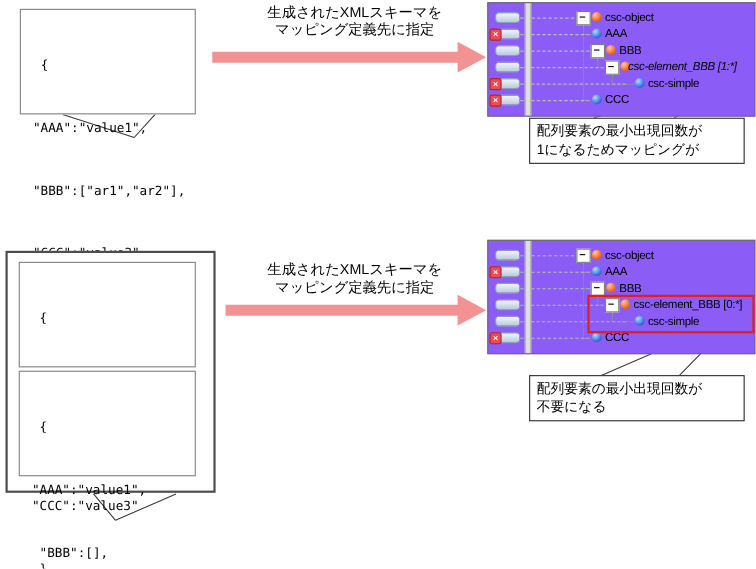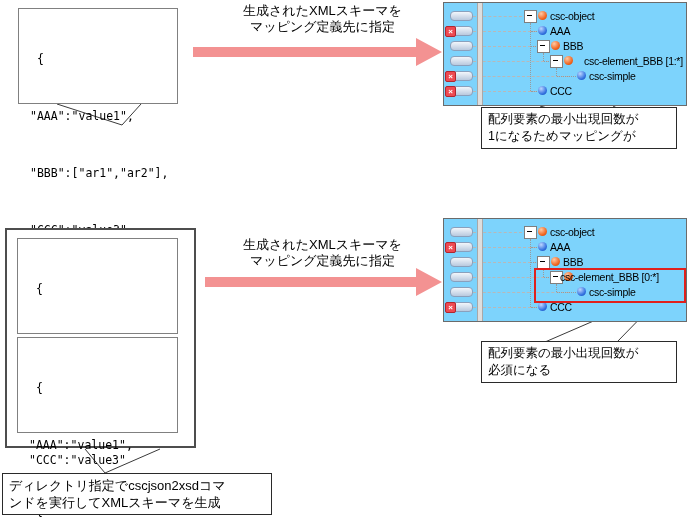--- a/index.html
+++ b/index.html
@@ -7,21 +7,21 @@
           font-family:"Liberation Sans",sans-serif;color:#000;}
   .overlay{position:absolute;left:0;top:0;z-index:1;pointer-events:none;}
   .codebox{position:absolute;background:#fff;border:1px solid #808080;z-index:2;
            font-family:"DejaVu Sans Mono",monospace;font-size:11.5px;line-height:19px;
            padding:3px 0 0 11px;white-space:pre;}
   .codebox div:first-child,.codebox div:last-child{padding-left:7px;}
   .outerbox{position:absolute;border:2px solid #4d4d4d;background:#fff;z-index:2;}
   .notebox{position:absolute;background:#fff;border:1px solid #2a2a2a;z-index:3;
            font-size:13px;line-height:17px;padding:3px 6px;}
   .arrowlabel{position:absolute;font-size:13px;line-height:16px;text-align:center;z-index:2;}
-  .tree-panel{position:absolute;width:242px;height:102px;background:#7dd3fc;border:1px solid #6b6b6b;z-index:2;}
+  .tree-panel{position:absolute;width:242px;height:102px;background:#8b5cf6;border:1px solid #6b6b6b;z-index:2;}
   .pill{position:absolute;width:21px;height:8px;border-radius:4px;z-index:4;
         background:linear-gradient(#f2f6fb,#b9c9de);border:1px solid #8aa0bc;}
   .badge{position:absolute;width:9px;height:9px;background:#ee4a52;border:1px solid #b0262f;
          border-radius:2px;color:#fff;font-size:8px;line-height:9px;text-align:center;
          font-weight:bold;z-index:5;}
   .splitter{position:absolute;left:33px;top:0;width:4px;height:100%;background:#dedede;
             border-left:1px solid #a8a8a8;border-right:1px solid #a8a8a8;z-index:3;}
   .dash{position:absolute;height:0;border-top:1px dashed #b8b8b8;z-index:2;}
   .dotv{position:absolute;width:0;border-left:1px dotted #9a9a9a;z-index:2;}
   .doth{position:absolute;height:0;border-top:1px dotted #9a9a9a;z-index:2;}
@@ -92,21 +92,21 @@
     <div class="tlabel" style="left:106px;top:22px;">AAA</div>
 
     <div class="pill" style="left:6px;top:38px;"></div>
     <div class="expander" style="left:93px;top:37px;"></div>
     <div class="bullet orange" style="left:107px;top:38px;"></div>
     <div class="tlabel" style="left:119px;top:37px;">BBB</div>
 
     <div class="pill" style="left:6px;top:53px;"></div>
     <div class="expander" style="left:106px;top:52px;"></div>
     <div class="bullet orange" style="left:120px;top:53px;"></div>
-    <div class="tlabel" style="left:140px;top:52px;">csc-element_BBB [1:*]</div>
+    <div class="tlabel" style="left:127px;top:52px;font-style:italic;">csc-element_BBB [1:*]</div>
 
     <div class="pill" style="left:6px;top:68px;"></div>
     <div class="badge" style="left:1px;top:68px;">×</div>
     <div class="bullet blue" style="left:133px;top:68px;"></div>
     <div class="tlabel" style="left:145px;top:67px;">csc-simple</div>
 
     <div class="pill" style="left:6px;top:83px;"></div>
     <div class="badge" style="left:1px;top:83px;">×</div>
     <div class="bullet blue" style="left:94px;top:83px;"></div>
     <div class="tlabel" style="left:106px;top:82px;">CCC</div>
@@ -132,24 +132,20 @@
       
       
     </div>
   </div>
 
   <div class="arrowlabel" style="left:205px;top:237px;width:235px;">
     <div>生成されたXMLスキーマを</div>
     <div>マッピング定義先に指定</div>
   </div>
 
-  <div class="notebox" style="left:2px;top:473px;width:256px;">
-    <div>ディレクトリ指定でcscjson2xsdコマ</div>
-    <div>ンドを実行してXMLスキーマを生成</div>
-  </div>
 
   <div class="tree-panel" style="left:443px;top:218px;">
     <div class="dash" style="left:29px;top:13px;width:49px;"></div>
     <div class="dash" style="left:29px;top:28px;width:63px;"></div>
     <div class="dash" style="left:29px;top:43px;width:63px;"></div>
     <div class="dash" style="left:29px;top:58px;width:76px;"></div>
     <div class="dash" style="left:29px;top:73px;width:96px;"></div>
     <div class="dash" style="left:29px;top:88px;width:63px;"></div>
     <div class="splitter"></div>
     <div class="dotv" style="left:86px;top:20px;height:68px;"></div>
@@ -172,32 +168,32 @@
     <div class="tlabel" style="left:106px;top:22px;">AAA</div>
 
     <div class="pill" style="left:6px;top:38px;"></div>
     <div class="expander" style="left:93px;top:37px;"></div>
     <div class="bullet orange" style="left:107px;top:38px;"></div>
     <div class="tlabel" style="left:119px;top:37px;">BBB</div>
 
     <div class="pill" style="left:6px;top:53px;"></div>
     <div class="expander" style="left:106px;top:52px;"></div>
     <div class="bullet orange" style="left:120px;top:53px;"></div>
-    <div class="tlabel" style="left:116px;top:52px;">csc-element_BBB [0:*]</div>
+    <div class="tlabel" style="left:132px;top:52px;">csc-element_BBB [0:*]</div>
 
     <div class="pill" style="left:6px;top:68px;"></div>
     <div class="bullet blue" style="left:133px;top:68px;"></div>
     <div class="tlabel" style="left:145px;top:67px;">csc-simple</div>
 
     <div class="pill" style="left:6px;top:83px;"></div>
     <div class="badge" style="left:1px;top:83px;">×</div>
     <div class="bullet blue" style="left:94px;top:83px;"></div>
     <div class="tlabel" style="left:106px;top:82px;">CCC</div>
 
     <div class="red-rect" style="left:90px;top:49px;width:148px;height:31px;"></div>
   </div>
 
   <div class="notebox" style="left:481px;top:341px;width:182px;font-size:12.5px;">
     <div>配列要素の最小出現回数が</div>
-    <div>必須になる</div>
+    <div>不要になる</div>
   </div>
 
 </div>
 
 </body></html>

